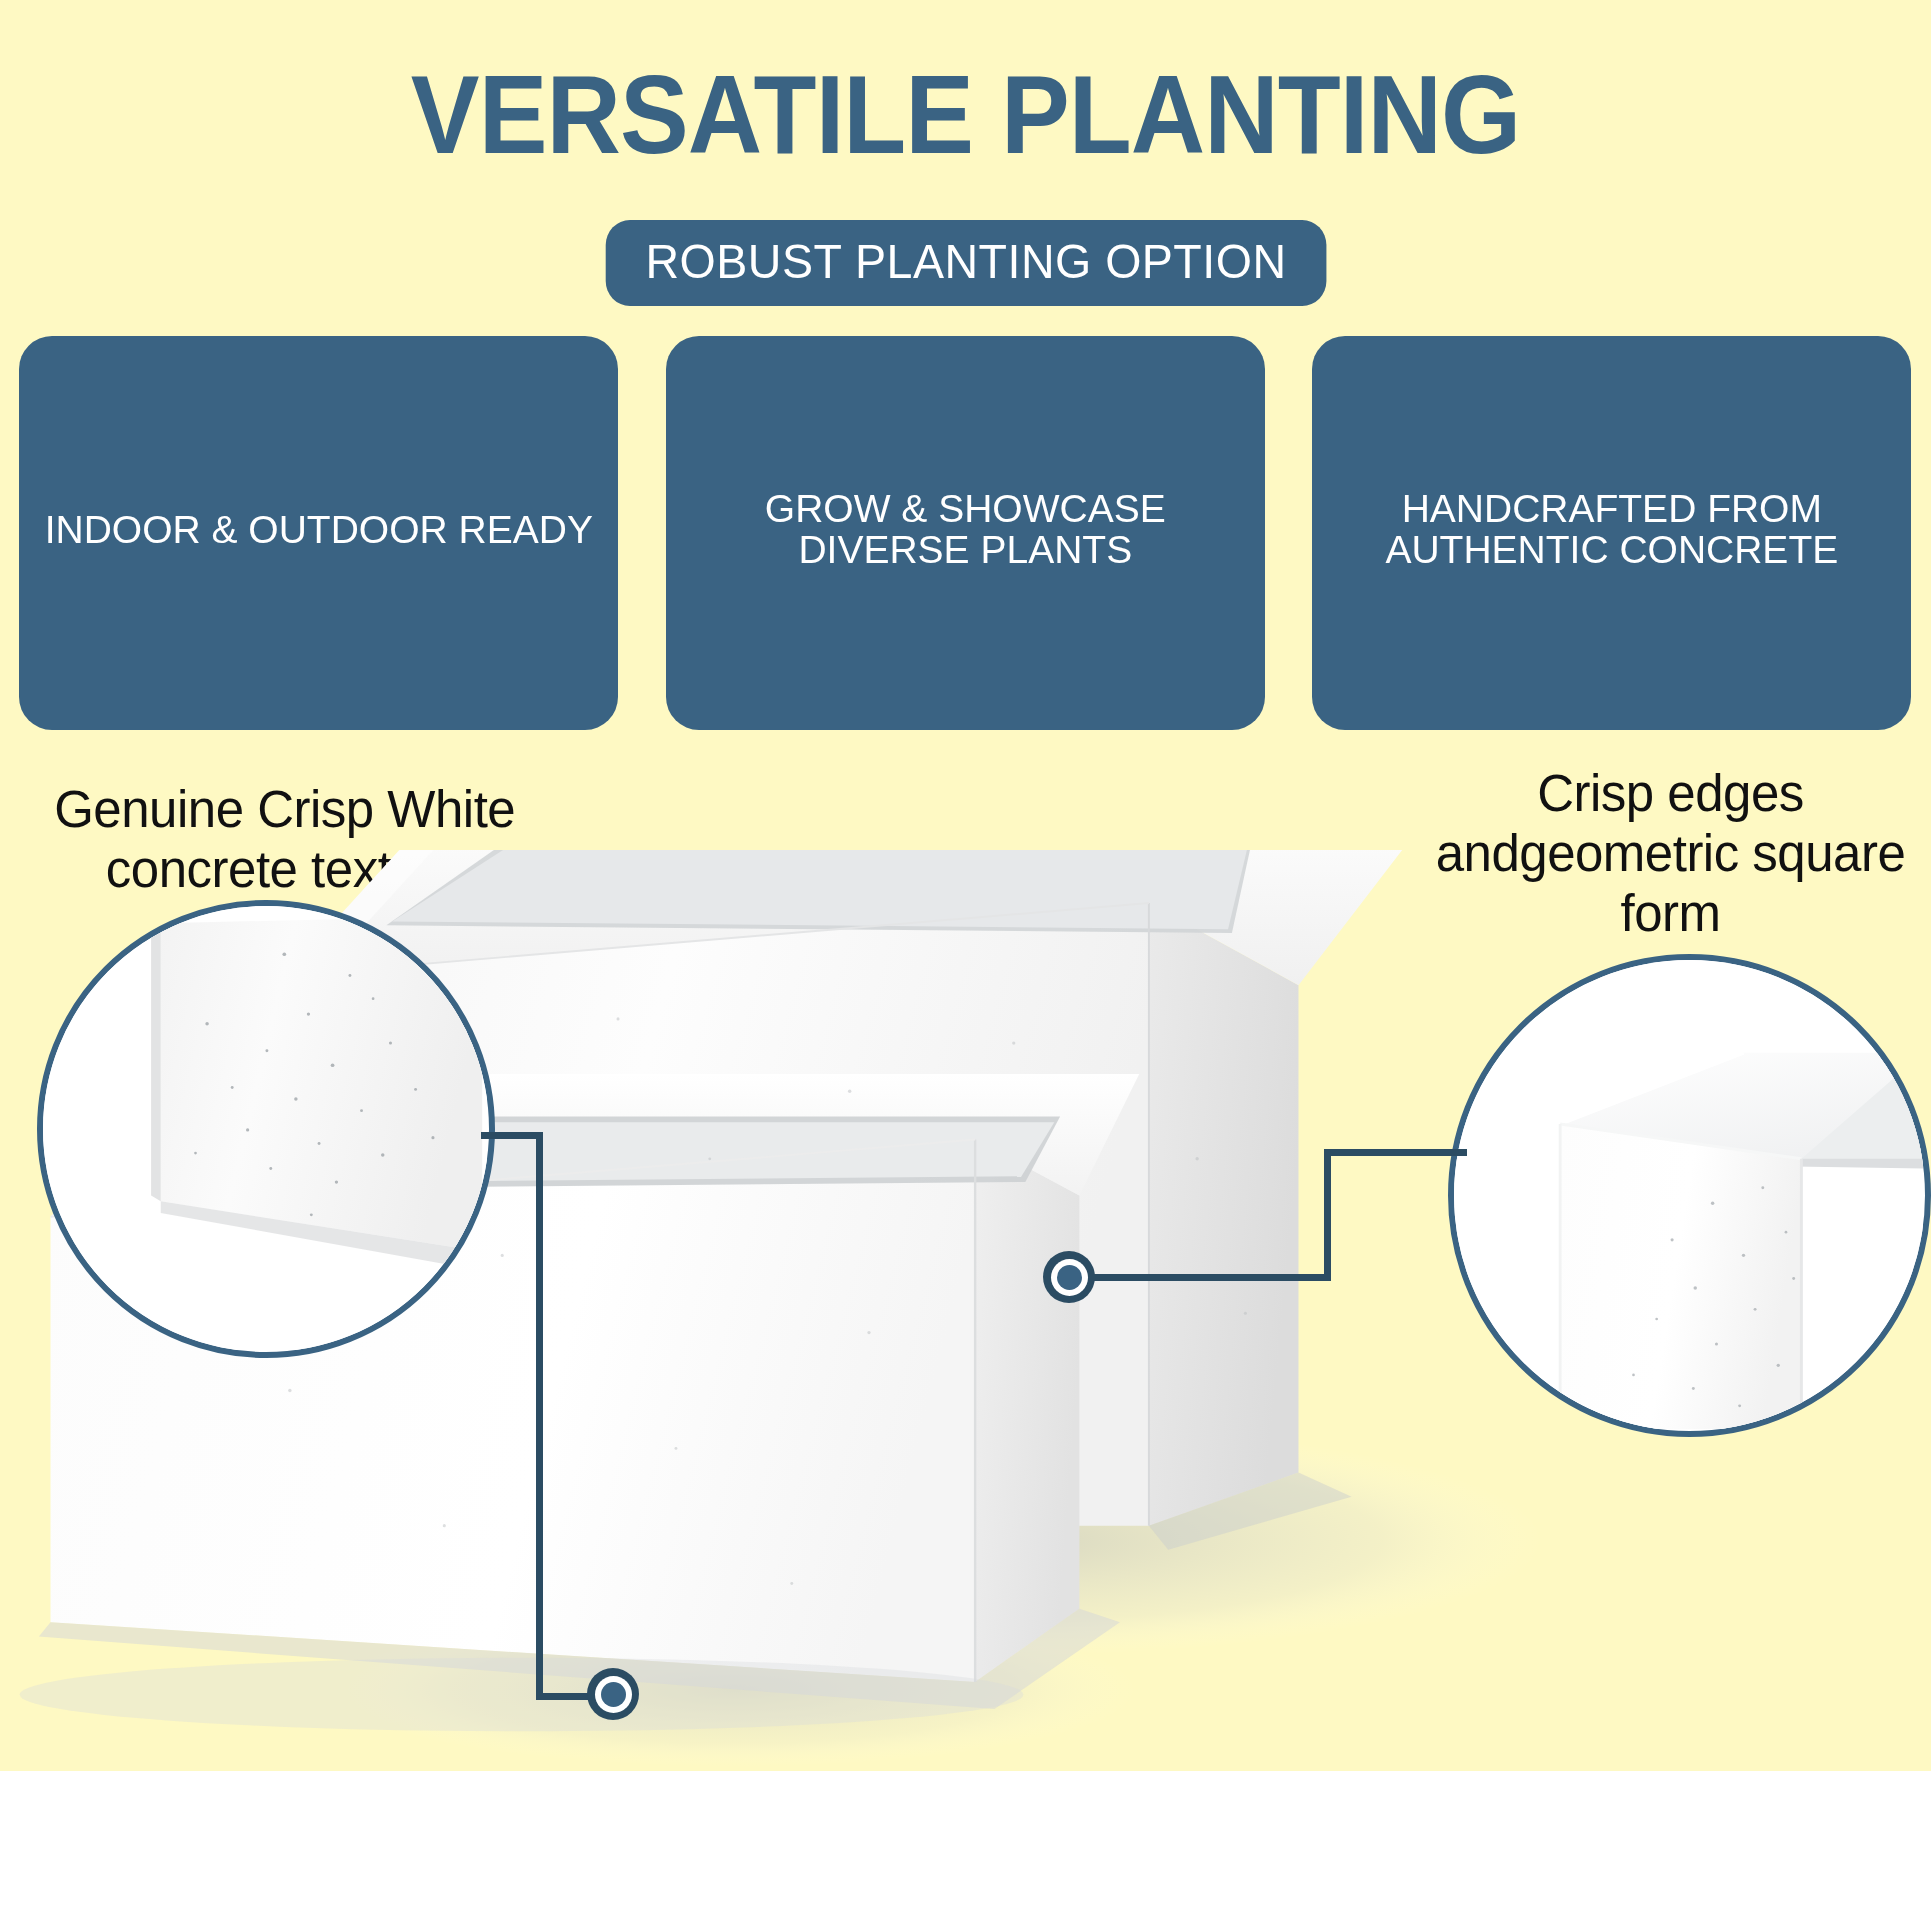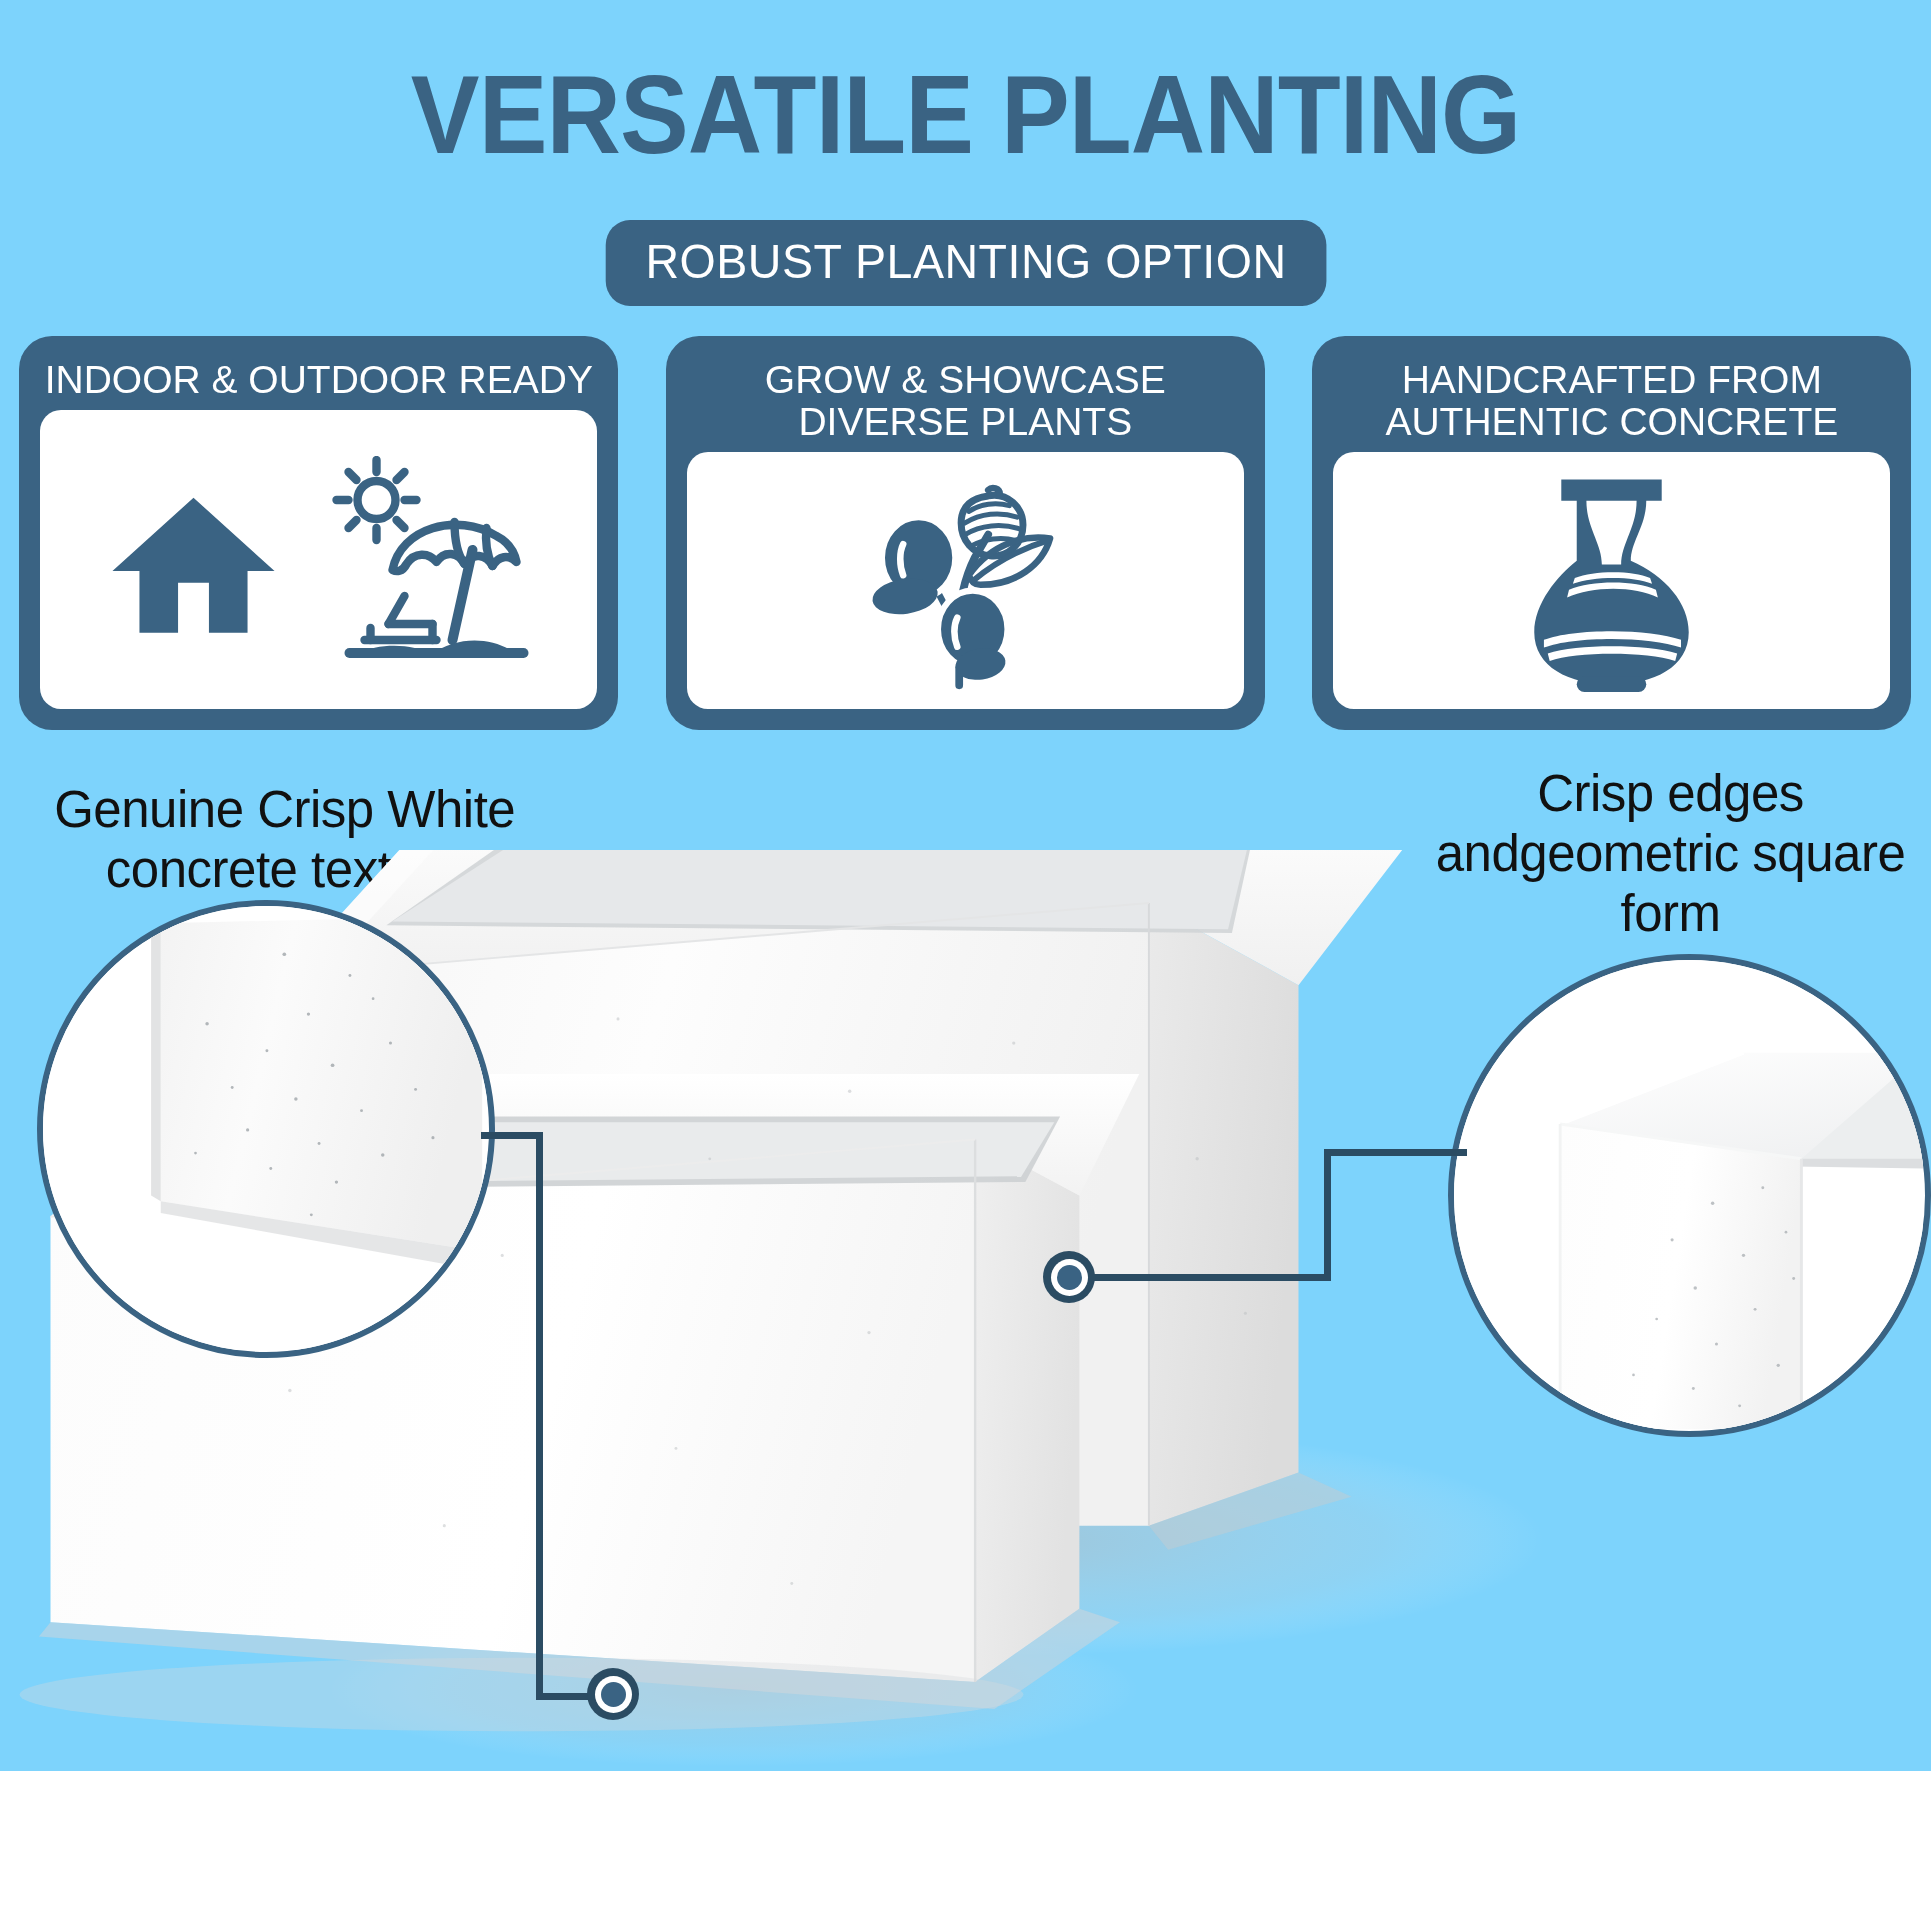--- a/index.html
+++ b/index.html
@@ -9,21 +9,21 @@
     height: 1931px;
     background: #ffffff;
     font-family: "Liberation Sans", sans-serif;
     overflow: hidden;
   }
 
   #page {
     position: relative;
     width: 1931px;
     height: 1771px;
-    background: #7dd3fc;
+    background: #fef9c3;
   }
 
   
   .main-title {
     position: absolute;
     top: 50px;
     left: 0;
     width: 1931px;
     text-align: center;
     font-size: 112px;
@@ -62,21 +62,21 @@
     justify-content: space-between;
   }
 
   .feature-card {
     width: 599px;
     height: 394px;
     background: #3A6383;
     border-radius: 33px;
     padding: 17.4px 21px 21px 21px;
     display: flex;
-    flex-direction: column;
+    flex-direction: row;
     align-items: center;
   }
 
   .card-title {
     color: #ffffff;
     font-size: 39px;
     line-height: 1.06;
     font-weight: 400;
     text-align: center;
     letter-spacing: 0px;

